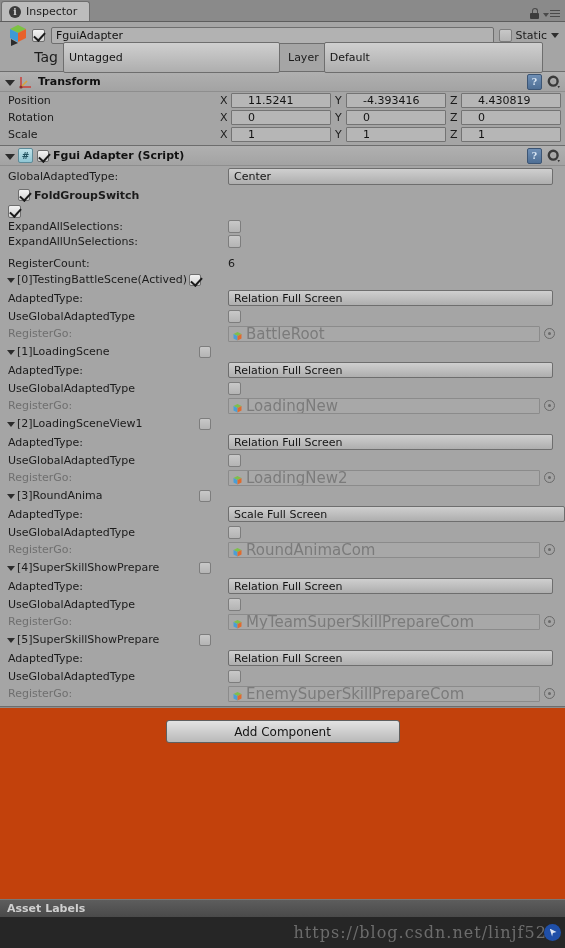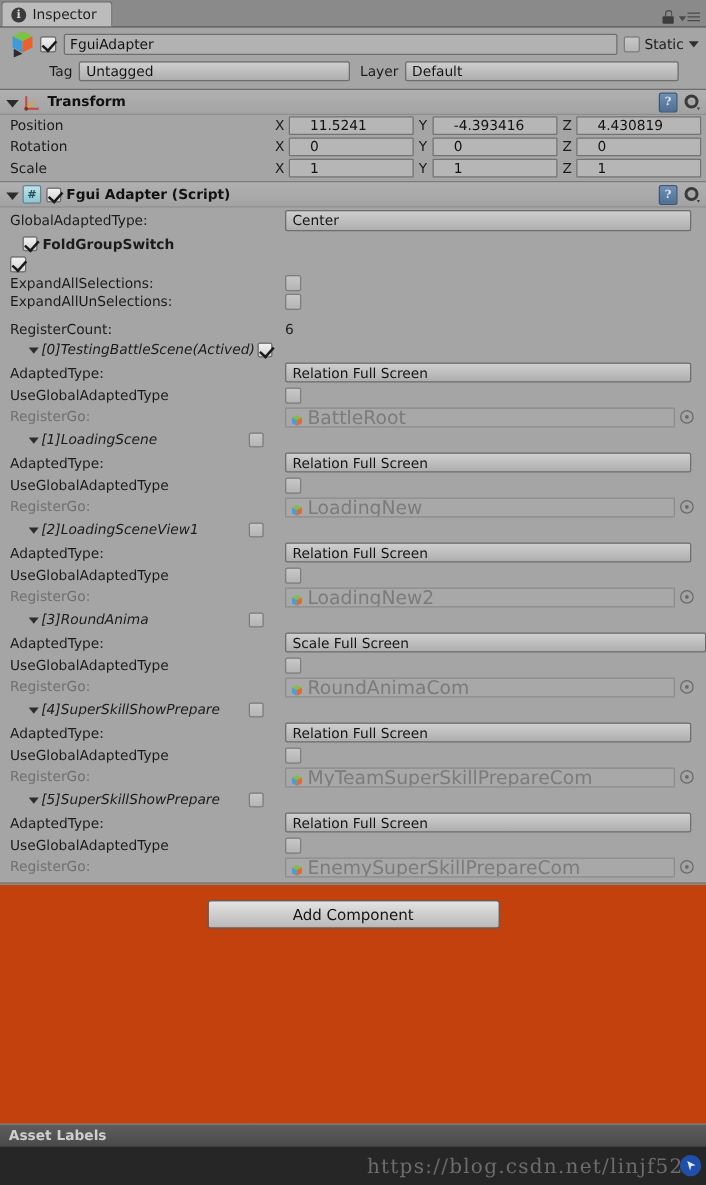--- a/index.html
+++ b/index.html
@@ -111,25 +111,25 @@
     display: flex; align-items: center; padding: 0 4px;
     font-size: 11px; color: #111;
   }
   .static-box { display: flex; align-items: center; gap: 4px; padding-right: 2px; }
   .static-label { font-size: 11px; }
   .tri-down {
     width: 0; height: 0; border-left: 4px solid transparent;
     border-right: 4px solid transparent; border-top: 5px solid #2e2e2e;
   }
   .go-row2 { display: flex; align-items: center; height: 18px; margin-top: 3px; }
-  .lbl-tag { width: 54px; text-align: right; padding-right: 5px; font-size: 11px; }
+  .lbl-tag { width: 54px; text-align: right; padding-right: 5px; font-size: 14px; }
   .lbl-layer { padding: 0 5px 0 8px; font-size: 11px; }
 
   .dropdown {
-    height: 16px; box-sizing: border-box;
+    height: 31px; box-sizing: border-box;
     background: linear-gradient(#cfcfcf, #aeaeae);
     border: 1px solid #6e6e6e; border-radius: 2px;
     display: flex; align-items: center; position: relative;
     padding: 0 14px 0 5px; font-size: 11px; color: #141414;
     overflow: hidden; white-space: nowrap;
   }
 
   
   .comp {
     background: #a5a5a5;
@@ -191,21 +191,21 @@
   .vec-axis { width: 11px; font-size: 11px; color: #1b1b1b; }
   .numbox {
     flex: 1 1 auto; height: 15px; box-sizing: border-box;
     background: #b6b6b6; border: 1px solid #737373; border-radius: 1px;
     font-size: 11px; color: #121212;
     display: flex; align-items: center; padding: 0 16px;
     overflow: hidden; white-space: nowrap;
   }
 
   .entry-header {
-    display: flex; align-items: center; height: 17px; padding-left: 20px; font-style: italic;
+    display: flex; align-items: center; height: 17px; padding-left: 4px;
   }
   .entry-name { font-size: 11px; color: #1b1b1b; white-space: nowrap; }
 
   .objfield {
     height: 16px; box-sizing: border-box;
     background: #a8a8a8; border: 1px solid #8b8b8b; border-radius: 1px;
     display: flex; align-items: center; padding: 0 3px;
     font-size: 15px; color: #7b7b7b; gap: 3px;
     overflow: hidden; white-space: nowrap;
   }

